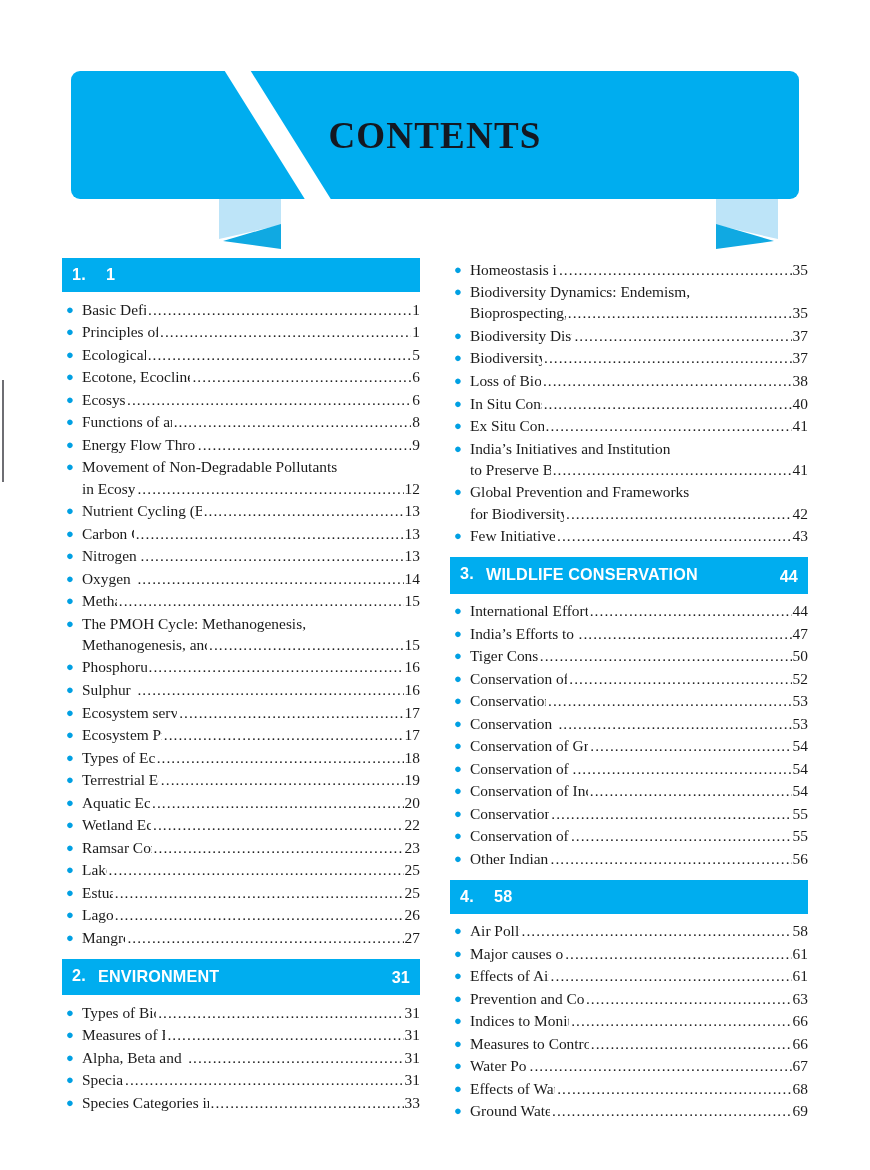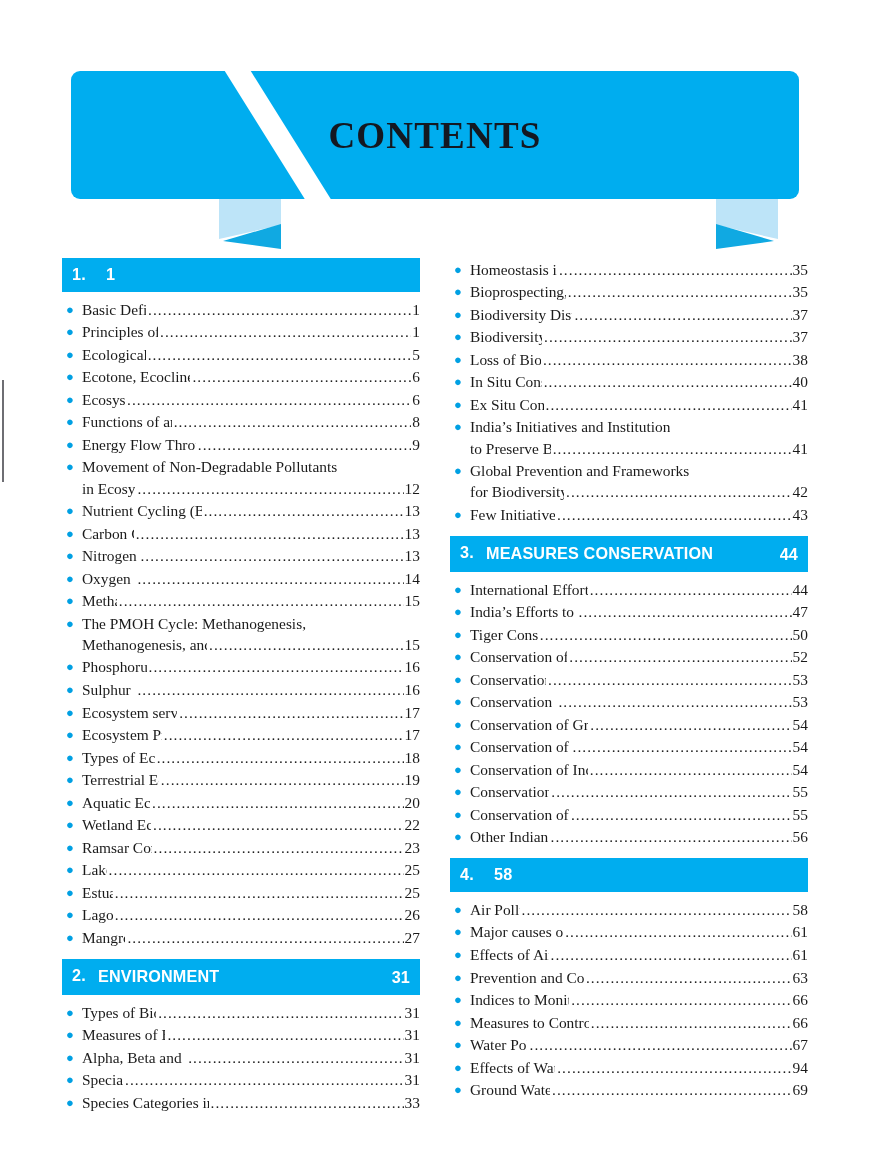--- a/index.html
+++ b/index.html
@@ -573,20 +573,23 @@
             <div class="entry-line">
               <span class="entry-text">Homeostasis in Organisms</span>
               <span class="leader">..........................................................................................</span>
               <span class="entry-page">35</span>
             </div>
           </div>
         </li>
         <li>
           <span class="bullet">●</span>
           <div class="entry-body">
+            <div class="entry-line cont-first">
+              <span class="entry-text">Biodiversity Dynamics: Endemism,</span>
+            </div>
             <div class="entry-line">
               <span class="entry-text">Bioprospecting, and Biopiracy</span>
               <span class="leader">..........................................................................................</span>
               <span class="entry-page">35</span>
             </div>
           </div>
         </li>
         <li>
           <span class="bullet">●</span>
           <div class="entry-body">
@@ -670,21 +673,21 @@
               <span class="entry-text">Few Initiatives by the UN</span>
               <span class="leader">..........................................................................................</span>
               <span class="entry-page">43</span>
             </div>
           </div>
         </li>
       </ul>
       <div class="section-head">
         <div class="sh-row">
           <span class="sh-num">3.</span>
-          <span class="sh-title">MEASURES CONSERVATION</span>
+          <span class="sh-title">WILDLIFE CONSERVATION</span>
           <span class="sh-page">44</span>
         </div>
       </div>
       <ul class="toc">
         <li>
           <span class="bullet">●</span>
           <div class="entry-body">
             <div class="entry-line">
               <span class="entry-text">International Efforts to Conserve Wildlife</span>
               <span class="leader">..........................................................................................</span>
@@ -879,21 +882,21 @@
               <span class="entry-page">67</span>
             </div>
           </div>
         </li>
         <li>
           <span class="bullet">●</span>
           <div class="entry-body">
             <div class="entry-line">
               <span class="entry-text">Effects of Water Pollution</span>
               <span class="leader">..........................................................................................</span>
-              <span class="entry-page">94</span>
+              <span class="entry-page">68</span>
             </div>
           </div>
         </li>
         <li>
           <span class="bullet">●</span>
           <div class="entry-body">
             <div class="entry-line">
               <span class="entry-text">Ground Water Pollution</span>
               <span class="leader">..........................................................................................</span>
               <span class="entry-page">69</span>

